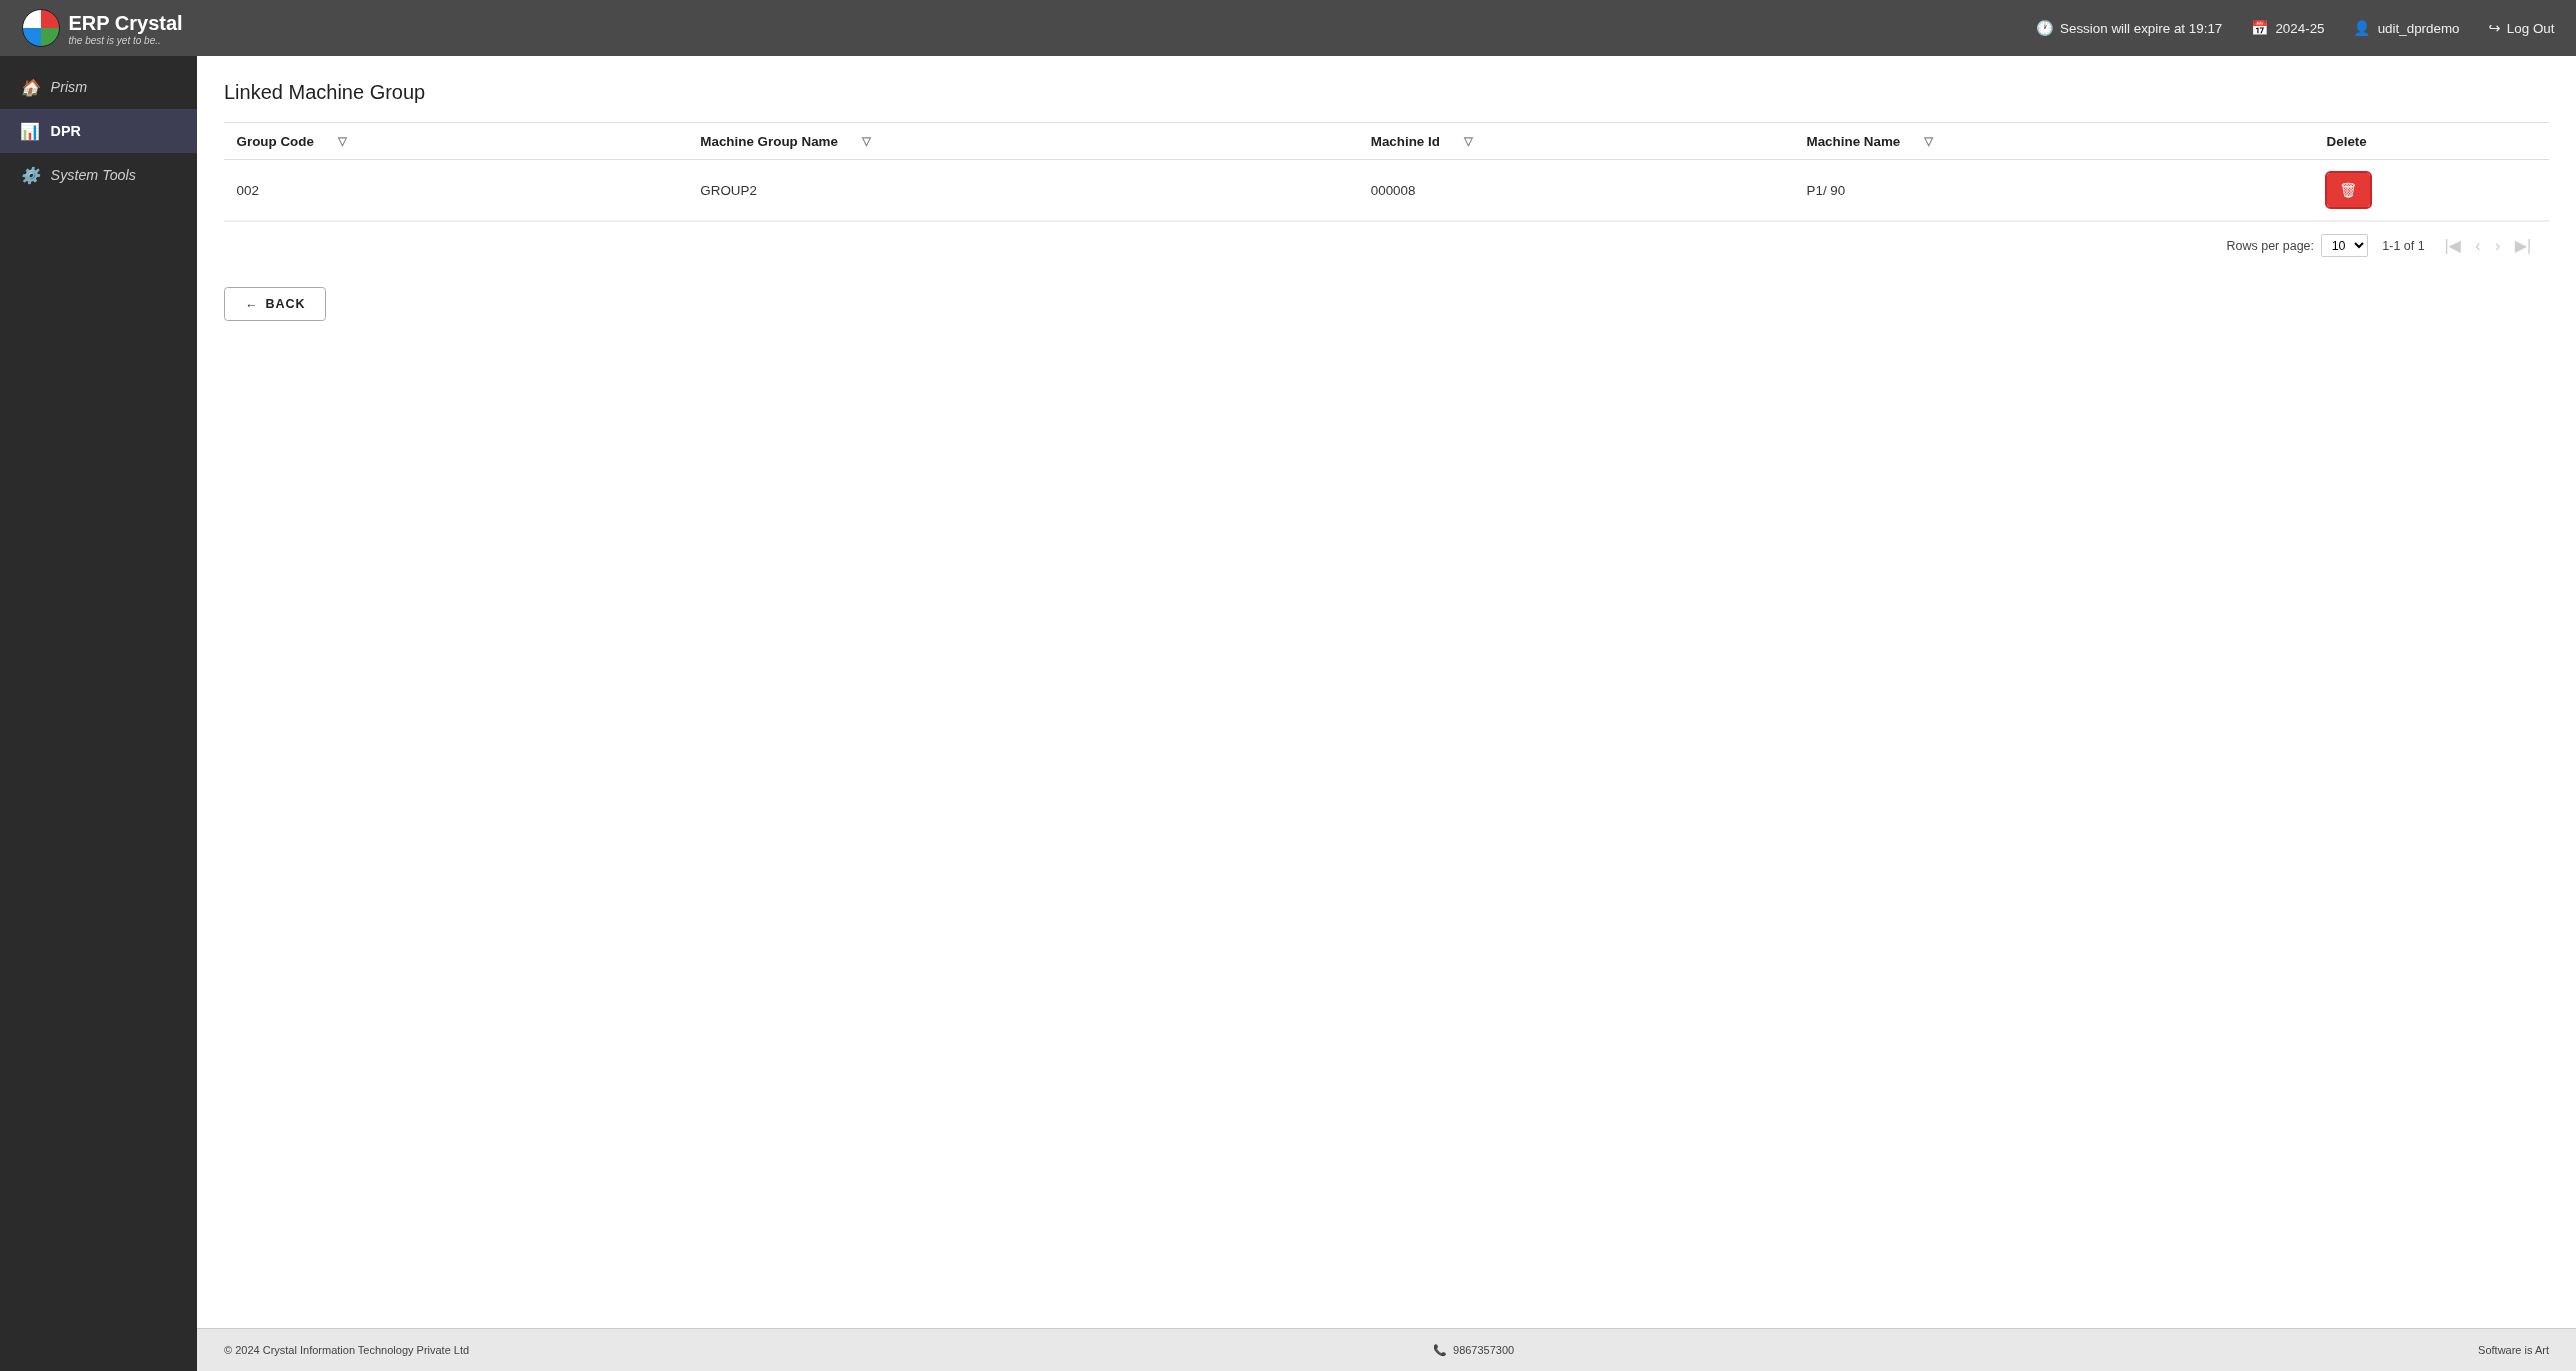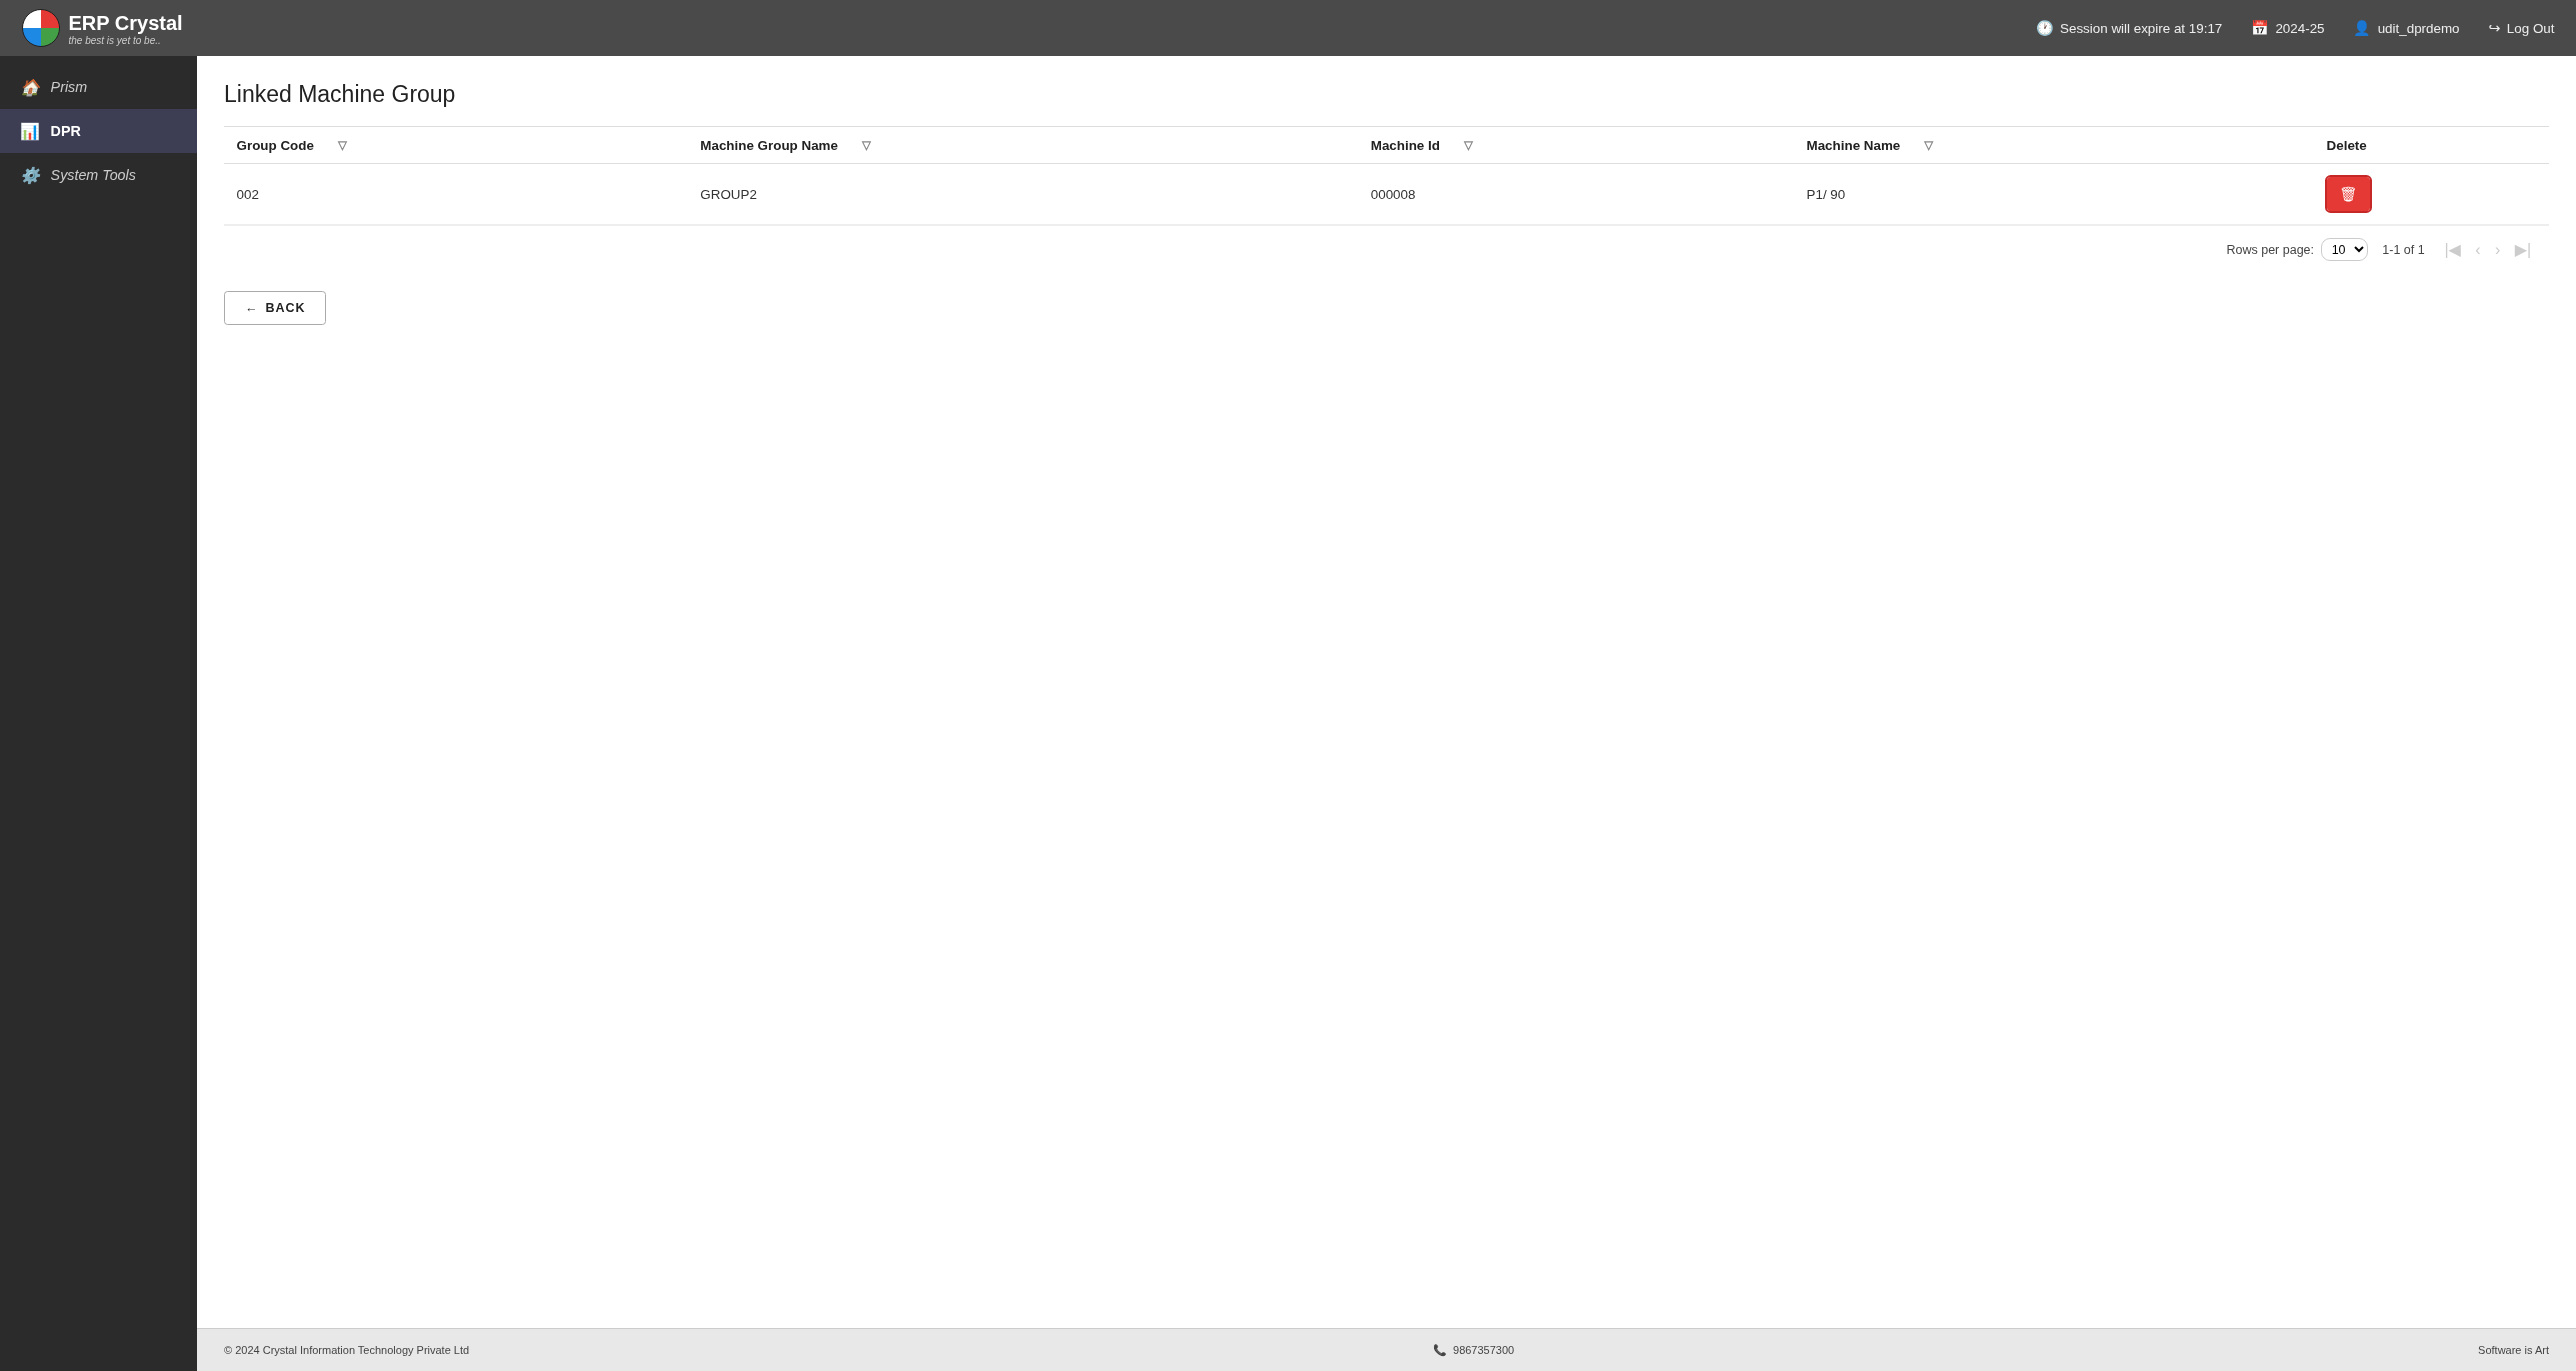--- a/index.html
+++ b/index.html
@@ -95,21 +95,21 @@
       display: flex;
       flex-direction: column;
     }
 
     .page-content {
       padding: 25px 27px 0 27px;
       flex: 1;
     }
 
     .page-title {
-      font-size: 23px;
+      font-size: 20px;
       font-weight: 400;
       color: #222;
       margin-bottom: 18px;
     }
 
     
     .data-table {
       width: 100%;
       border-collapse: collapse;
       font-size: 13.4px;
@@ -167,21 +167,21 @@
       font-size: 12.5px;
       color: #444;
     }
     .rows-per-page {
       display: flex;
       align-items: center;
       gap: 7.2px;
     }
     .rows-select {
       border: 0.9px solid #ccc;
-      border-radius: 9px;
+      border-radius: 2px;
       padding: 2.7px 5.4px;
       font-size: 12.5px;
       background: #fff;
       cursor: pointer;
     }
     .page-info { color: #444; }
     .nav-btns {
       display: flex;
       align-items: center;
       gap: 3.6px;

